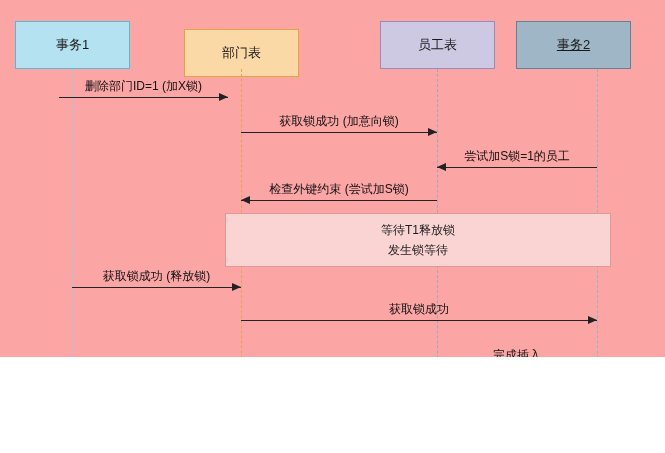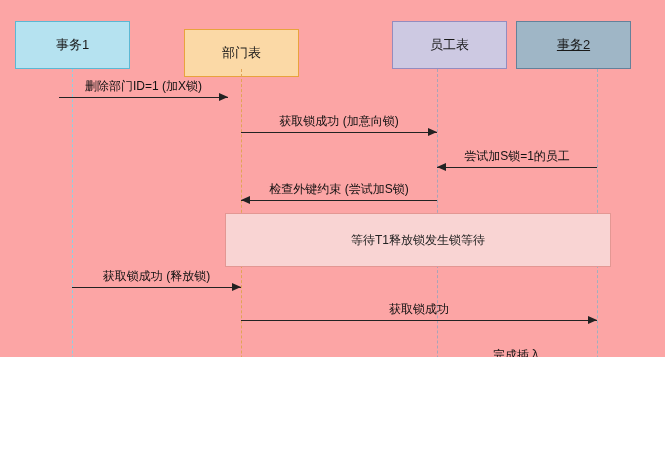--- a/index.html
+++ b/index.html
@@ -23,32 +23,32 @@
     border-top:4.5px solid transparent;border-bottom:4.5px solid transparent;}
   .msg .head.right{right:0;border-left:9px solid #222;}
   .msg .head.left{left:0;border-right:9px solid #222;}
   .msg .label{
     position:absolute;bottom:3px;left:0;right:0;text-align:center;
     font-size:12px;white-space:nowrap;color:#111;
   }
   .note{
     position:absolute;left:225px;top:213px;width:386px;height:54px;
     border:1px solid #c88;box-sizing:border-box;
-    display:flex;flex-direction:row;align-items:center;justify-content:center;
+    display:flex;flex-direction:column;align-items:center;justify-content:center;
     font-size:12px;line-height:1.7;color:#222;
   }
 </style>
 </head>
 <body>
 
 <div class="diagram">
 
   <div class="actor" style="left: 15px; background: rgb(181, 226, 240); border-color: rgb(91, 184, 212);">事务1</div>
   <div class="actor" style="left: 184px; background: rgb(251, 217, 166); border-color: rgb(232, 163, 61); margin-top: 8px;">部门表</div>
-  <div class="actor" style="left: 380px; background: rgb(205, 201, 226); border-color: rgb(148, 140, 190); margin-left: 12px;">员工表</div>
+  <div class="actor" style="left: 380px; background: rgb(205, 201, 226); border-color: rgb(148, 140, 190);">员工表</div>
   <div class="actor" style="left: 516px; background: rgb(159, 182, 198); border-color: rgb(100, 129, 154); text-decoration: underline;">事务2</div>
 
   <div class="lifeline" style="left: 72px; border-left-color: rgb(143, 208, 228);"></div>
   <div class="lifeline" style="left: 241px; border-left-color: rgb(226, 163, 86);"></div>
   <div class="lifeline" style="left: 437px; border-left-color: rgb(168, 164, 184);"></div>
   <div class="lifeline" style="left: 597px; border-left-color: rgb(159, 176, 190);"></div>
 
   <div class="msg" style="top:97px;left:59px;width:169px">
     <div class="line" style="border-top-color: rgb(34, 34, 34);"></div>
     <div class="head right" style="border-left-color: rgb(34, 34, 34);"></div>

